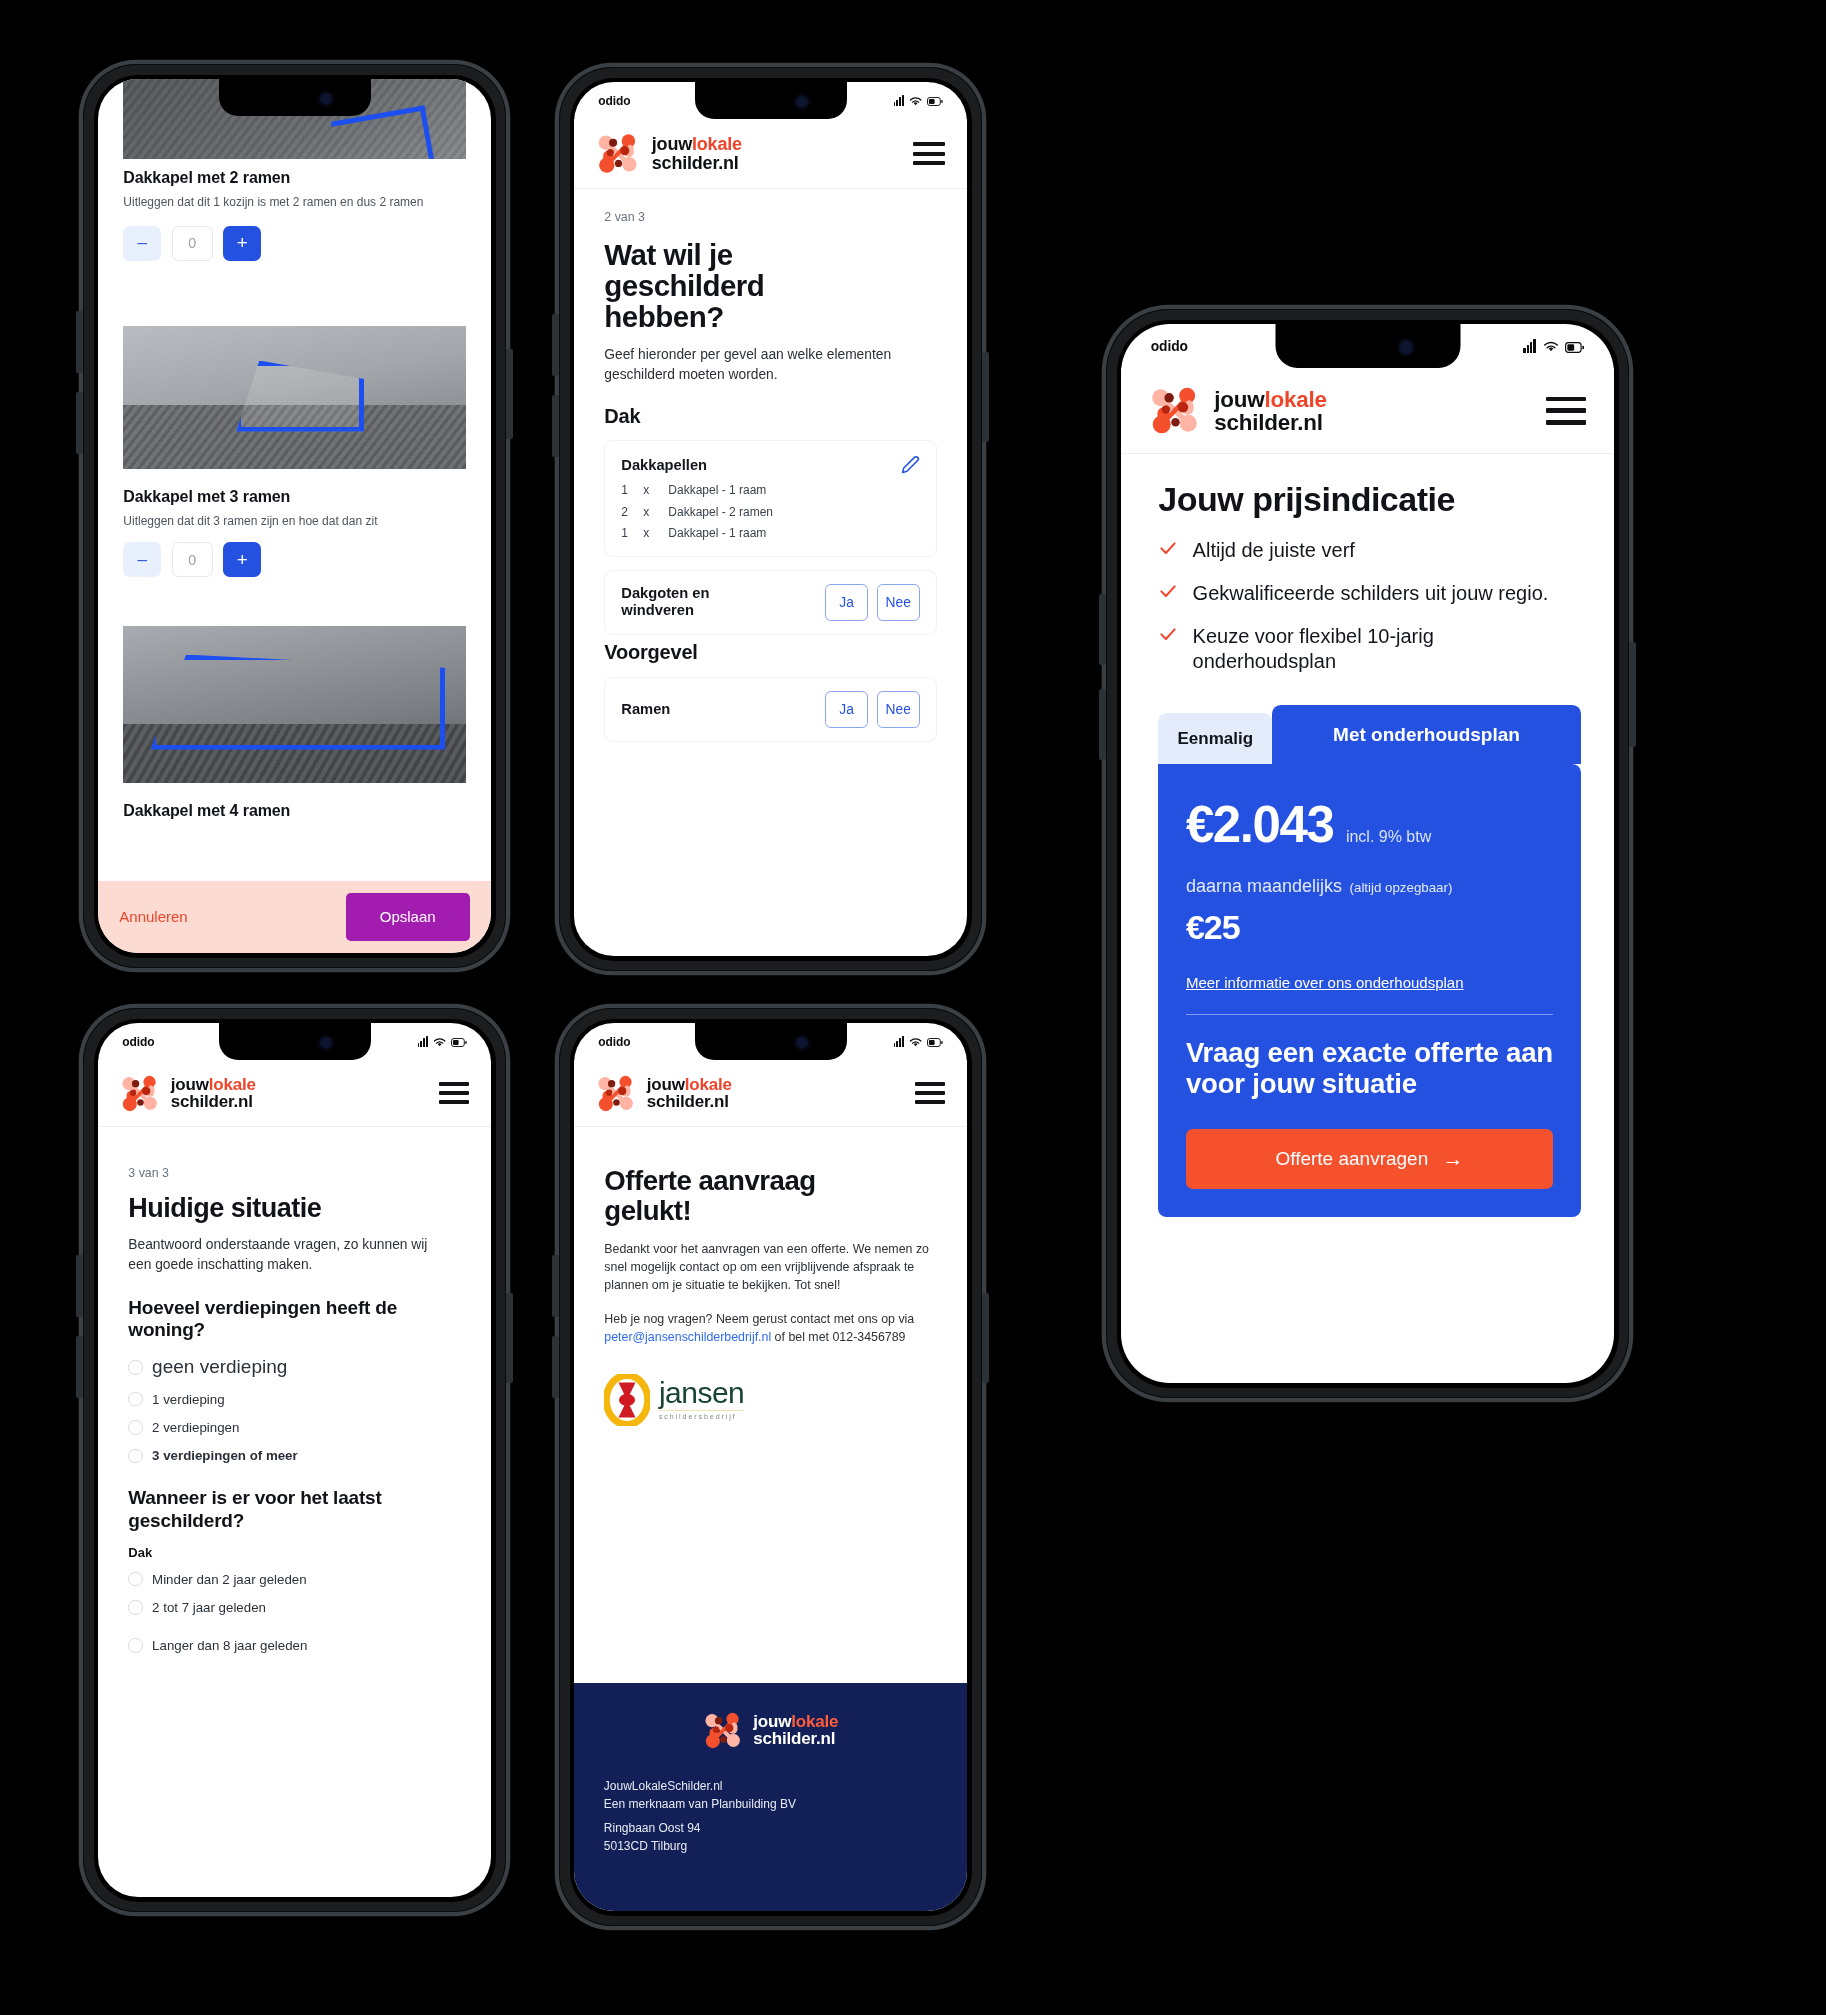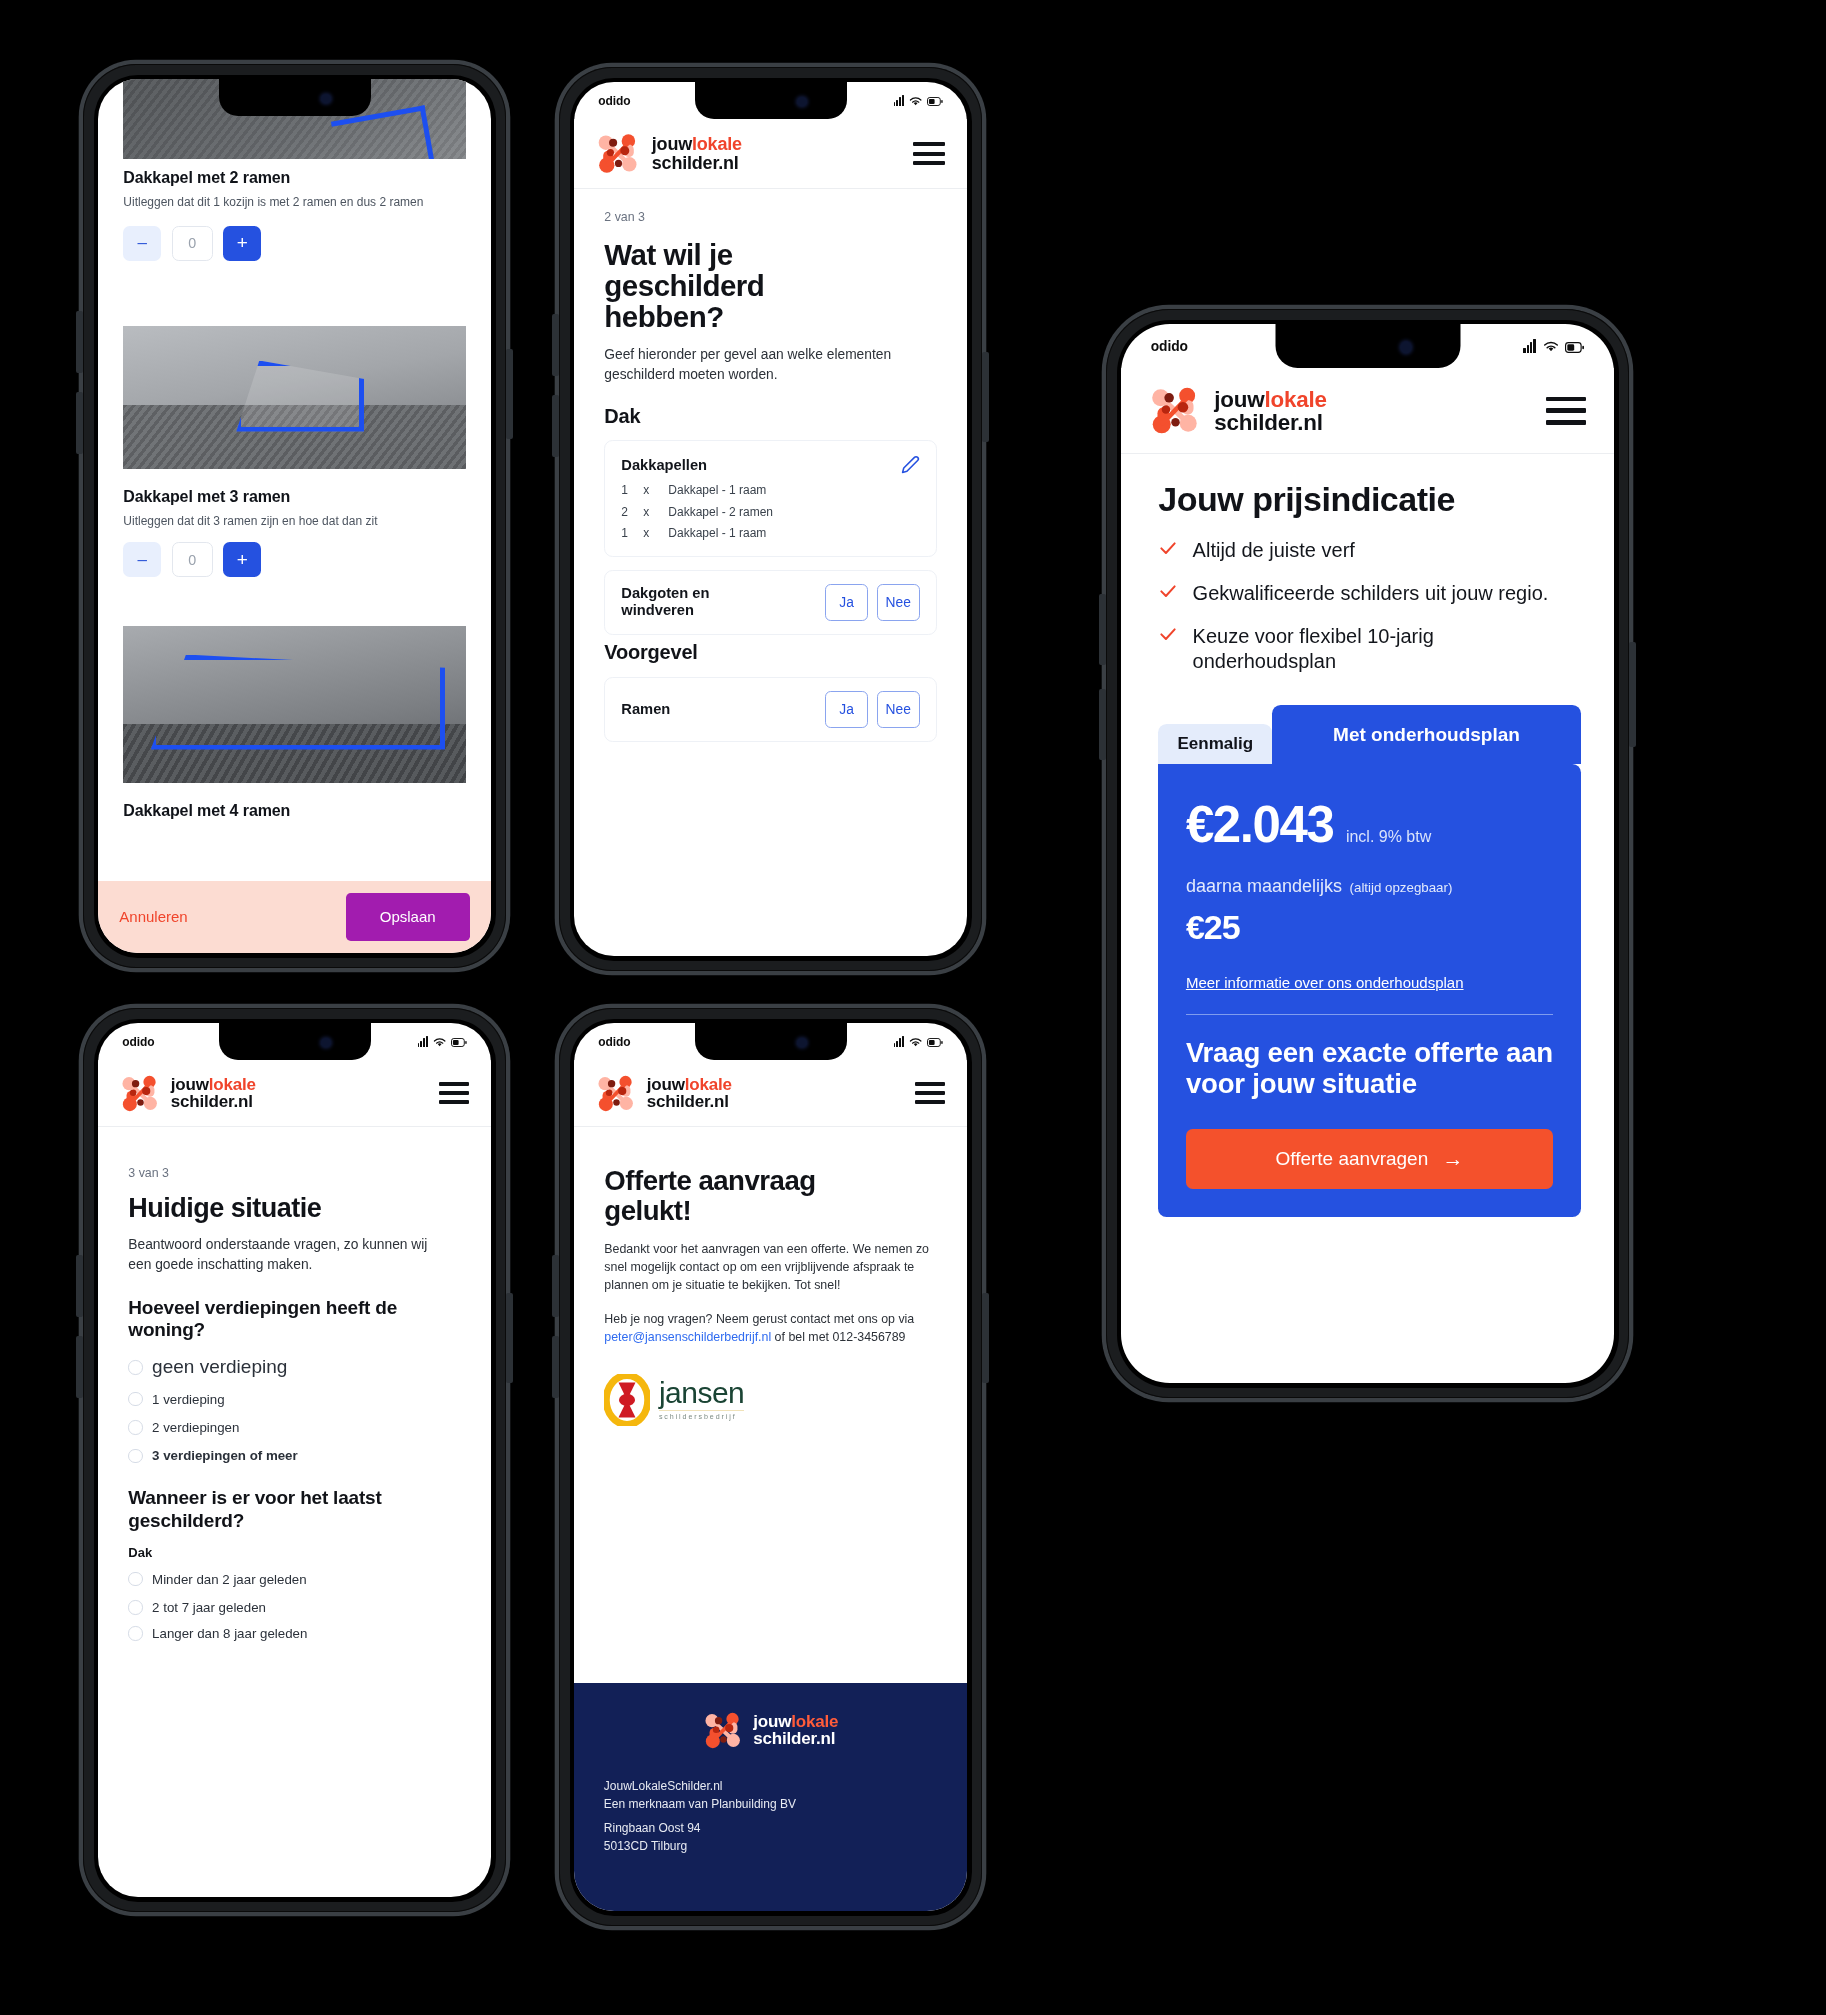--- a/index.html
+++ b/index.html
@@ -401,21 +401,21 @@
 
           <div style="margin-top:10.5px;">
             <div class="radio-row" style="margin-top:11.4px;gap:9.5px;">
               <span class="radio" style="width:14.3px;height:14.3px;"></span>
               <span class="radio-lbl" style="font-size:13.3px;">Minder dan 2 jaar geleden</span>
             </div>
             <div class="radio-row" style="margin-top:13.3px;gap:9.5px;">
               <span class="radio" style="width:14.3px;height:14.3px;"></span>
               <span class="radio-lbl" style="font-size:13.3px;">2 tot 7 jaar geleden</span>
             </div>
-            <div class="radio-row" style="margin-top:11px;gap:9.5px;">
+            <div class="radio-row" style="margin-top:23px;gap:9.5px;">
               <span class="radio" style="width:14.3px;height:14.3px;"></span>
               <span class="radio-lbl" style="font-size:13.3px;">Langer dan 8 jaar geleden</span>
             </div>
           </div>
         </div>
       </div>
     </div>
   </div>
 
   <div class="phone" style="left:559px; top:1008px; width:423px; height:918px;">
@@ -628,21 +628,21 @@
               <span class="check">
                 <svg width="20" height="20" viewBox="0 0 24 24" fill="none" stroke="#f0442b" stroke-width="2.4" stroke-linecap="round" stroke-linejoin="round">
                     <path d="M4 12.5l5.5 5.5L20 6.5"></path>
                   </svg>
               </span>
               <span style="font-size:20px;color:#13161c;line-height:1.25;">Keuze voor flexibel 10-jarig onderhoudsplan</span>
             </div>
           </div>
 
           <div class="tabs" style="margin-top:31px;">
-            <div class="tab inactive" style="width:114px;height:40px;font-size:17px;margin-top:8px;">Eenmalig</div>
+            <div class="tab inactive" style="width:114px;height:51px;font-size:17px;margin-top:8px;">Eenmalig</div>
             <div class="tab active" style="flex:1;height:59px;font-size:19px;">Met onderhoudsplan</div>
           </div>
 
           <div class="pricebox" style="padding:31px 27.6px 27.6px;">
             <div style="display:flex;align-items:baseline;gap:12.4px;">
               <span class="price-main" style="font-size:51px;">€2.043</span>
               <span class="price-note" style="font-size:16px;">incl. 9% btw</span>
             </div>
             <div style="display:flex;align-items:baseline;gap:7.6px;margin-top:22px;">
               <span class="price-sub" style="font-size:18px;">daarna maandelijks</span>

